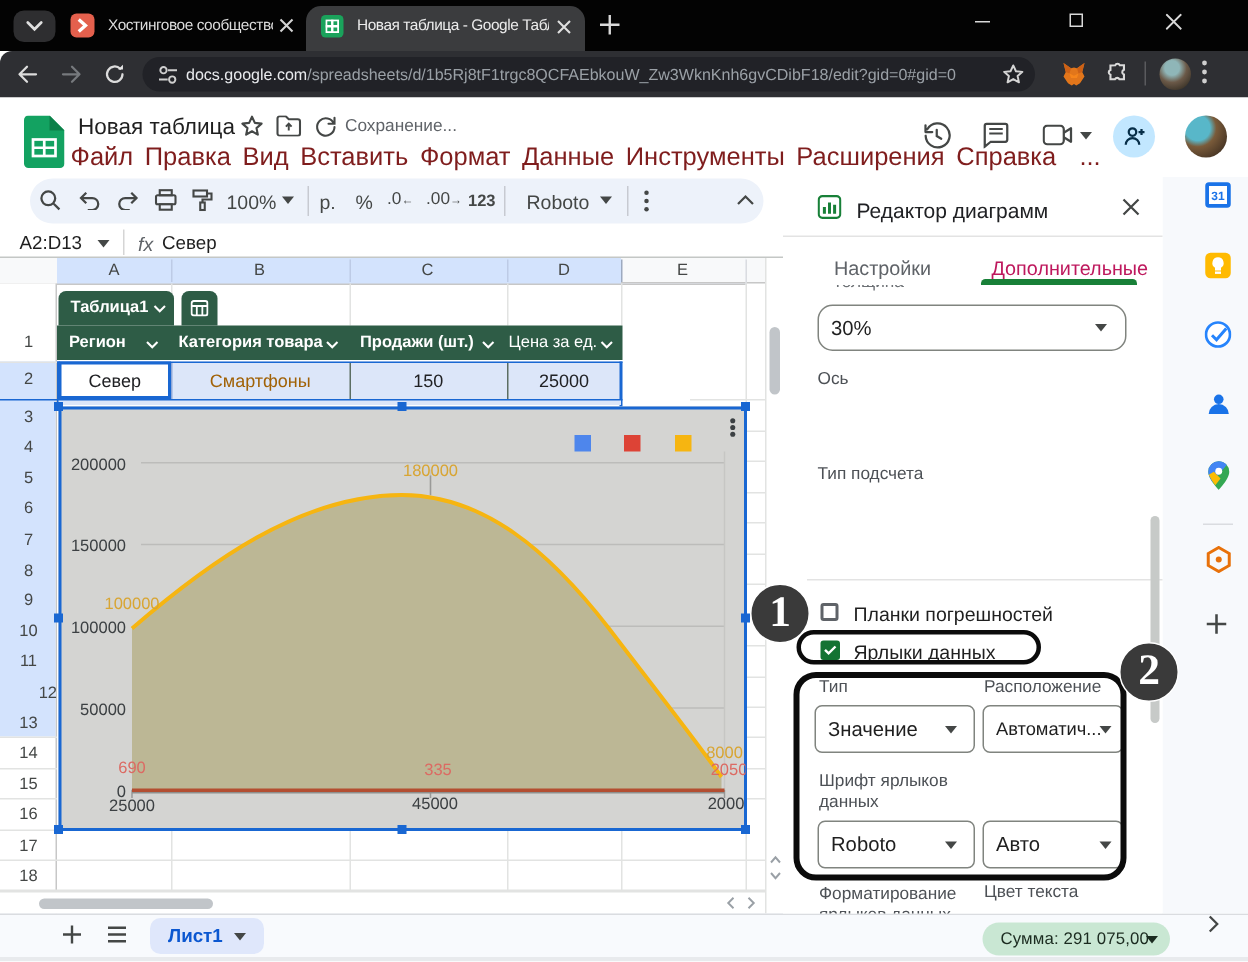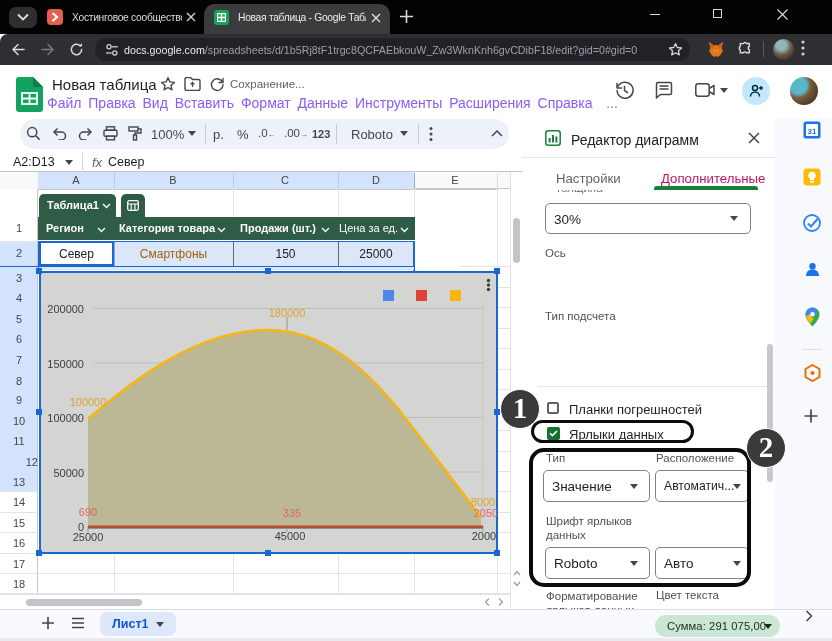--- a/index.html
+++ b/index.html
@@ -101,21 +101,21 @@
       <path d="M8 1.8 L9.9 5.9 L14.4 6.4 L11 9.4 L11.9 13.8 L8 11.5 L4.1 13.8 L5 9.4 L1.6 6.4 L6.1 5.9 Z" fill="none" stroke="#444746" stroke-width="1.4" stroke-linejoin="round"></path>
     </svg>
 <svg class="abs" style="left:184px;top:77px;" width="17" height="14" viewBox="0 0 17 14">
       <path d="M1 2 a1.5 1.5 0 0 1 1.5 -1.5 h4 l2 2 h6 a1.5 1.5 0 0 1 1.5 1.5 v8 a1.5 1.5 0 0 1 -1.5 1.5 h-12 a1.5 1.5 0 0 1 -1.5 -1.5 Z" fill="none" stroke="#444746" stroke-width="1.4"></path>
       <path d="M8.5 10 V5.5 M6.6 7.4 L8.5 5.5 L10.4 7.4" stroke="#444746" stroke-width="1.3" fill="none"></path>
     </svg>
 <svg class="abs" style="left:209px;top:76px;" width="16" height="16" viewBox="0 0 16 16">
       <path d="M13.6 6.5 a5.8 5.8 0 1 0 .4 2.2 M14 2.5 v4 h-4" stroke="#444746" stroke-width="1.4" fill="none" stroke-linecap="round"></path>
     </svg>
 <div class="abs" style="left:230px;top:78px;font-size:11.5px;color:#5f6368;">Сохранение...</div>
-<div class="abs" style="left:47px;top:95px;font-size:14px;color:#8b5cf6;word-spacing:3px;white-space:nowrap;">Файл Правка Вид Вставить Формат Данные Инструменты Расширения Справка &nbsp;...</div>
+<div class="abs" style="left:47px;top:95px;font-size:17px;color:#7f1d1d;word-spacing:3px;white-space:nowrap;">Файл Правка Вид Вставить Формат Данные Инструменты Расширения Справка &nbsp;...</div>
 
 <svg class="abs" style="left:615px;top:81px;" width="19" height="19" viewBox="0 0 19 19">
       <path d="M3.2 5.2 a8 8 0 1 1 -1.1 4.3 M2 2.5 v4.5 h4.5" stroke="#444746" stroke-width="1.5" fill="none" stroke-linecap="round" stroke-linejoin="round"></path>
       <path d="M9.5 5.5 v4.2 l3 1.8" stroke="#444746" stroke-width="1.5" fill="none" stroke-linecap="round"></path>
     </svg>
 <svg class="abs" style="left:655px;top:81px;" width="18" height="18" viewBox="0 0 18 18">
       <path d="M1.5 2.8 a1.3 1.3 0 0 1 1.3 -1.3 h12.4 a1.3 1.3 0 0 1 1.3 1.3 v9.4 a1.3 1.3 0 0 1 -1.3 1.3 h-9.7 l-4 3.3 Z" fill="none" stroke="#444746" stroke-width="1.5"></path>
       <path d="M4.5 5 h9 M4.5 8 h9" stroke="#444746" stroke-width="1.3"></path>
     </svg>
 <svg class="abs" style="left:695px;top:83px;" width="24" height="14" viewBox="0 0 24 14">
@@ -450,21 +450,21 @@
 <div class="abs" style="left:522px;top:157px;width:253px;height:1px;background:#e3e3e3;"></div>
 
 <div class="abs" style="left:556px;top:171px;font-size:13.2px;font-weight:500;color:#5f6368;">Настройки</div>
 <div class="abs" style="left:661px;top:171px;font-size:13.2px;font-weight:500;color:#be185d;">Дополнительные</div>
 <div class="abs" style="left:654px;top:186px;width:104px;height:3.5px;background:#188038;border-radius:3px 3px 0 0;"></div>
 
 <div class="abs" style="left:555px;top:190px;width:48px;height:4.5px;overflow:hidden;">
       <div style="font-size:11.5px;color:#6d7175;margin-top:-8px;">Толщина лин</div>
     </div>
 
-<div class="dd" style="left:545px;top:203px;width:204px;height:29px;">
+<div class="dd" style="left:545px;top:203px;width:204px;height:29px;border-radius:10px;">
       <div class="t">30%</div>
       <div class="car" style="right:12px;top:12px;"></div>
     </div>
 <div class="lb" style="left:545px;top:247px;">Ось</div>
 <div class="lb" style="left:545px;top:310px;">Тип подсчета</div>
 <div class="abs" style="left:538px;top:386px;width:237px;height:1px;background:#e3e3e3;"></div>
 
 <div class="abs" style="left:547px;top:402px;width:12px;height:12px;border:2px solid #5f6368;border-radius:2px;box-sizing:border-box;"></div>
 <div class="abs" style="left:569px;top:402px;font-size:13px;color:#1f1f1f;">Планки погрешностей</div>
 <div class="abs" style="left:547px;top:427px;width:12.5px;height:12.5px;background:#137333;border-radius:2px;"></div>

